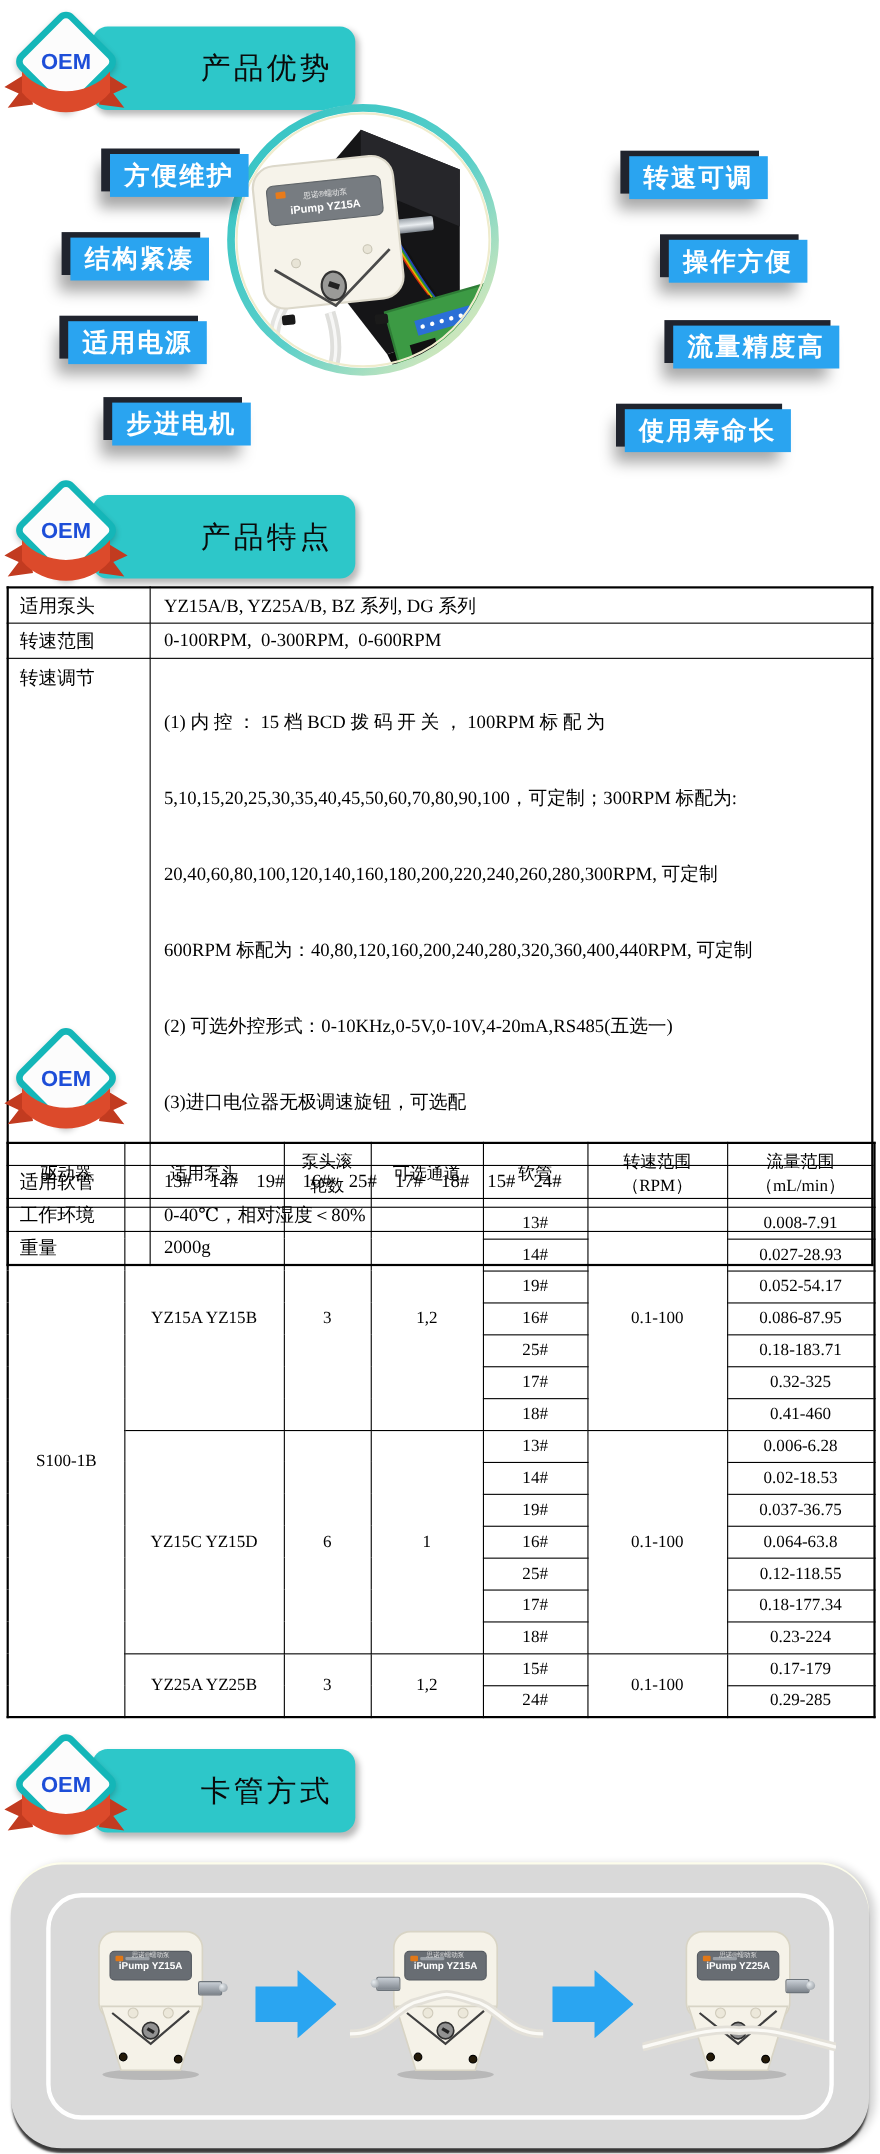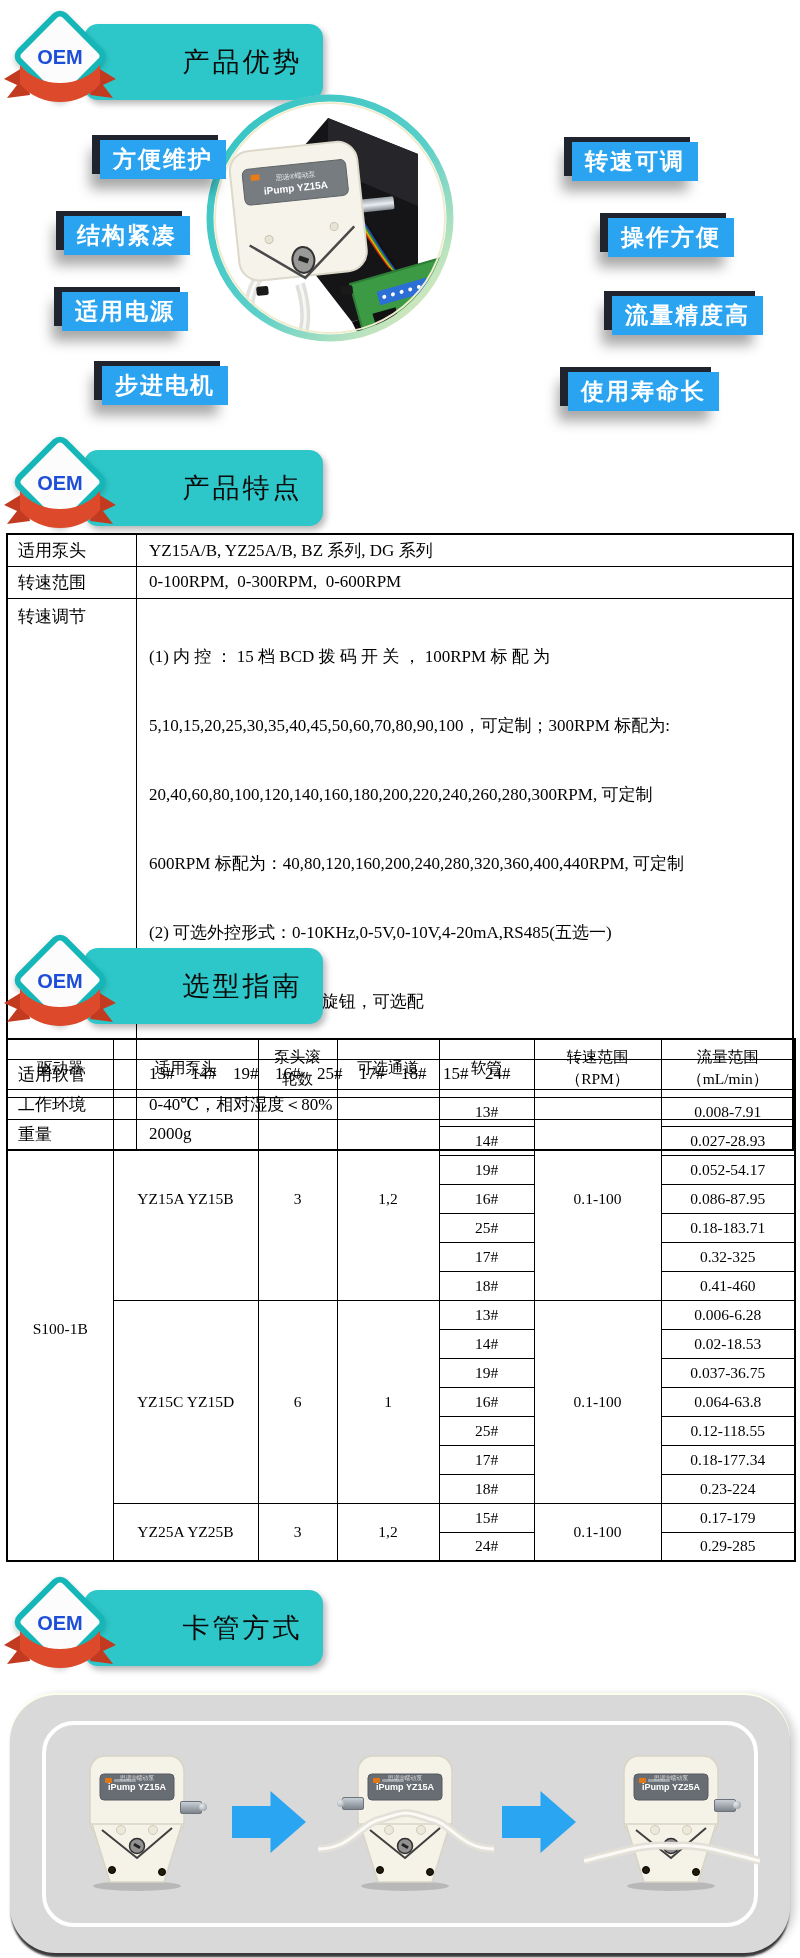--- a/index.html
+++ b/index.html
@@ -222,23 +222,20 @@
         <td class="vl">0-40℃，相对湿度＜80%</td>
       </tr>
       <tr class="sm">
         <td class="lb">重量</td>
         <td class="vl">2000g</td>
       </tr>
     </tbody>
   </table>
 
   <div class="hdr" style="top:930px">
-    <div class="bar">
-      <span class="t">选型指南</span>
-    </div>
     <div class="badge">
       <div class="diamond"></div>
       <svg class="ribbon" viewBox="0 0 116 50">
         <polygon points="20,6 2,17 15,23 5,36 28,33 24,10" fill="#c23b20"></polygon>
         <polygon points="96,6 114,17 101,23 111,36 88,33 92,10" fill="#c23b20"></polygon>
         <path d="M18,3 C38,27 78,27 98,3 L98,22 C78,46 38,46 18,22 Z" fill="#dc4a2b"></path>
       </svg>
       <div class="oem">OEM</div>
     </div>
   </div>

